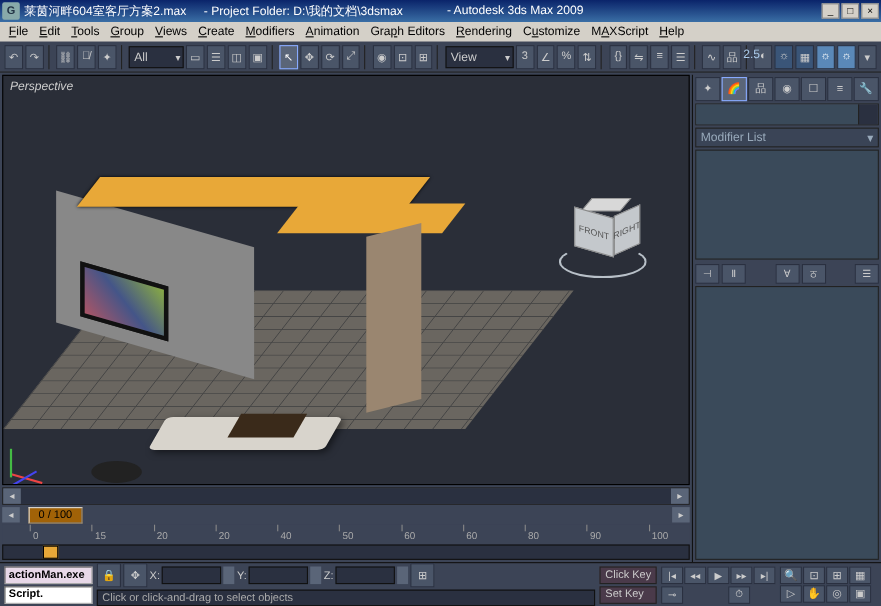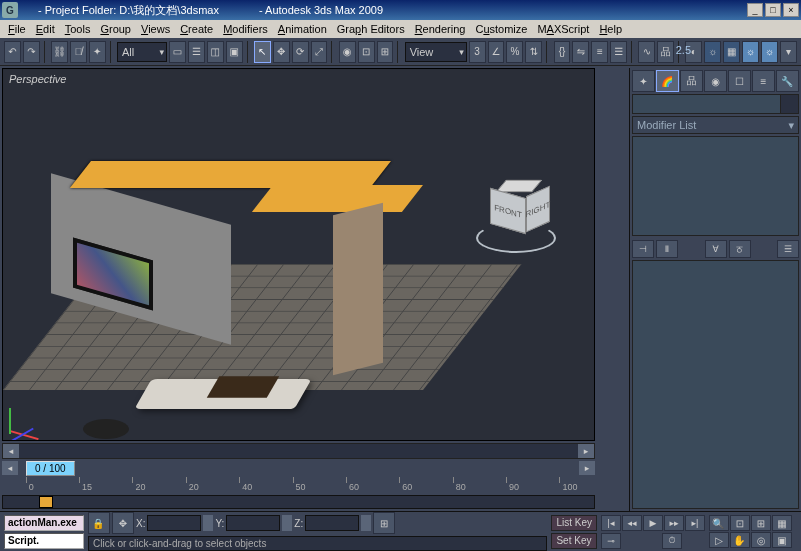--- a/index.html
+++ b/index.html
@@ -25,21 +25,21 @@
 
 .toolbar { height:28px; background:#3c4456; display:flex; align-items:center; gap:2px; padding:2px 4px; border-bottom:1px solid #222; position:relative; }
 .tbtn { width:22px; height:22px; background:#4a5568; border:1px solid #2a3040; display:inline-flex; align-items:center; justify-content:center; color:#ccc; font-size:10px; cursor:pointer; }
 .tbtn.active { background:#5a6578; border-color:#8af; }
 .tsep { width:4px; height:22px; border-left:1px solid #222; margin:0 2px; }
 .dropdown { height:20px; background:#2a3040; border:1px solid #111; color:#ccc; font-size:11px; padding:0 14px 0 4px; min-width:50px; position:relative; display:inline-flex; align-items:center; cursor:pointer; }
 .dropdown::after { content:"▾"; position:absolute; right:2px; font-size:9px; }
 .label-2-5 { color:#a9c8e8; font-size:11px; position:absolute; right:110px; top:6px; }
 
 
-.workspace { flex:1; display:flex; overflow:hidden;gap:32px; }
+.workspace { flex:1; display:flex; overflow:hidden; }
 .viewport-area { flex:1; display:flex; flex-direction:column; min-width:0; }
 .viewport { flex:1; background:#2a2e38; position:relative; border:1px solid #000; margin:2px; overflow:hidden; }
 .viewport .vlabel { position:absolute; top:4px; left:6px; color:#ccc; font-size:11px; font-style:italic; }
 
 
 .floor { position:absolute; bottom:50px; left:0; width:420px; height:280px; background:#6a6660; transform:skewX(-38deg) scaleY(0.45); transform-origin:0 100%; }
 .floor-grid { position:absolute; inset:0; background-image:linear-gradient(#444 1px,transparent 1px),linear-gradient(90deg,#444 1px,transparent 1px); background-size:26px 26px; }
 .ceiling { position:absolute; top:92px; left:88px; width:300px; height:60px; background:#e8a838; transform:skewX(-38deg) scaleY(0.45); transform-origin:0 0; box-shadow:0 0 4px #000; }
 .ceiling2 { position:absolute; top:116px; left:270px; width:150px; height:60px; background:#e8a838; transform:skewX(-38deg) scaleY(0.45); transform-origin:0 0; }
 .wall1 { position:absolute; top:130px; left:48px; width:180px; height:120px; background:#888; transform:skewY(16deg); }
@@ -58,21 +58,21 @@
 .axis { position:absolute; bottom:6px; left:6px; }
 .axis .x { position:absolute; width:30px; height:2px; background:#e44; transform:rotate(16deg); }
 .axis .y { position:absolute; width:2px; height:26px; background:#4b4; bottom:0; }
 .axis .z { position:absolute; width:26px; height:2px; background:#44e; transform:rotate(-30deg); }
 
 
 .scroll-h { height:16px; background:#3c4456; border:1px solid #222; display:flex; align-items:center; margin:0 2px; }
 .scroll-btn { width:16px; height:14px; background:#5a6578; color:#ccc; font-size:9px; display:flex; align-items:center; justify-content:center; cursor:pointer; }
 .scroll-track { flex:1; background:#2a3040; height:14px; }
 .timeslider { height:18px; background:#3c4456; display:flex; align-items:center; margin:0 2px; }
-.timeknob { background:#7dd3fc; color:#000; font-size:10px; padding:1px 8px; margin-left:8px; border:1px outset #ddd; cursor:pointer; }
+.timeknob { background:#a16207; color:#000; font-size:10px; padding:1px 8px; margin-left:8px; border:1px outset #ddd; cursor:pointer; }
 .ruler { height:18px; background:#3c4456; display:flex; align-items:flex-start; margin:0 2px; position:relative; font-size:9px; color:#aaa; }
 .ruler .tick { position:absolute; top:0; border-left:1px solid #888; height:6px; padding-left:2px; padding-top:5px; }
 .keybar { height:14px; background:#2a3040; border:1px solid #111; margin:0 2px 2px 2px; position:relative; }
 .keybar .marker { position:absolute; left:36px; top:0; width:14px; height:12px; background:#e8a838; border:1px solid #000; }
 
 
 .cmdpanel { width:172px; background:#3c4456; border-left:1px solid #111; display:flex; flex-direction:column; padding:2px; gap:2px; margin-top:2px; }
 .cmdtabs { display:flex; gap:1px; }
 .cmdtabs .tbtn { flex:1; height:22px; }
 .objname { height:20px; background:#4a5568; border:1px solid #222; display:flex; }
@@ -100,20 +100,21 @@
 .playbtns { display:flex; gap:1px; }
 .playbtns .tbtn { width:20px; height:16px; font-size:9px;}
 .navbtns { display:flex; flex-wrap:wrap; gap:1px; width:88px; }
 .navbtns .tbtn { width:20px; height:16px; font-size:10px;}
 </style>
 </head>
 <body>
 
 <div class="titlebar">
   <div class="icon">G</div>
+  <div class="title">莱茵河畔604室客厅方案2.max</div>
   <div class="folder">- Project Folder: D:\我的文档\3dsmax</div>
   <div class="app">- Autodesk 3ds Max 2009</div>
   <div class="spacer"></div>
   <div class="winbtn">_</div>
   <div class="winbtn">□</div>
   <div class="winbtn">×</div>
 </div>
 
 <div class="menubar">
   <div class="mitem"><u>F</u><span>ile</span></div>
@@ -287,21 +288,21 @@
           <div class="fld"></div>
           <div class="spin"></div>
         <span class="lbl">Z:</span>
           <div class="fld"></div>
           <div class="spin"></div>
         <div class="tbtn">⊞</div>
       </div>
       <div class="prompt">Click or click-and-drag to select objects</div>
     </div>
     <div class="st-stack">
-      <div class="autokey">List Key</div>
+      <div class="autokey">Click Key</div>
       <div class="autokey">Set Key</div>
     </div>
     <div class="st-stack">
       <div class="playbtns">
         <div class="tbtn">|◂</div>
         <div class="tbtn">◂◂</div>
         <div class="tbtn">▶</div>
         <div class="tbtn">▸▸</div>
         <div class="tbtn">▸|</div>
       </div>

